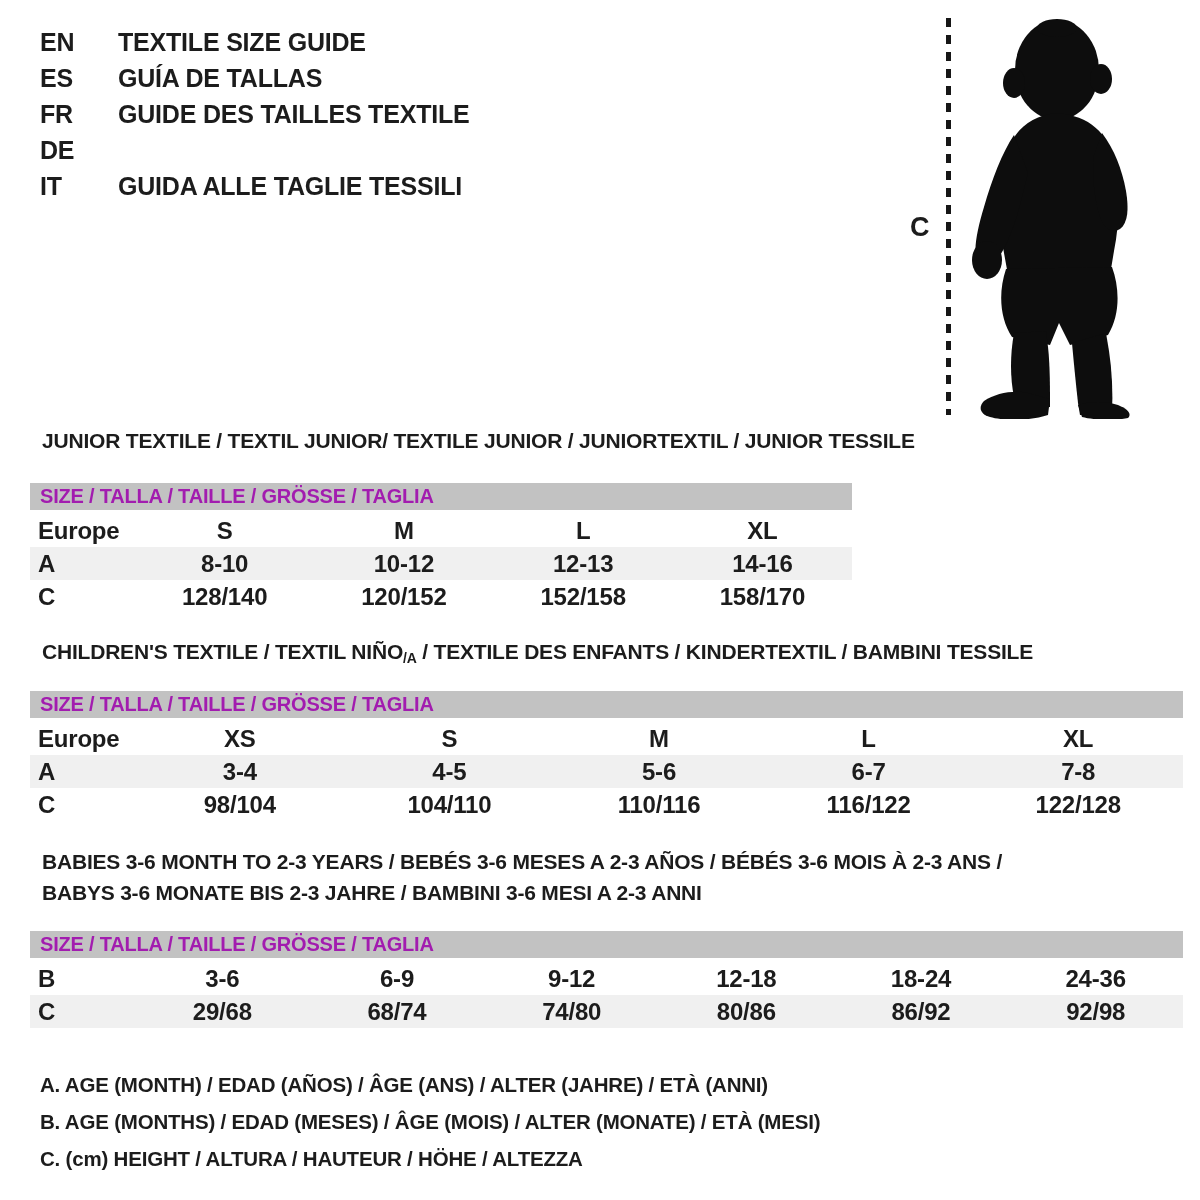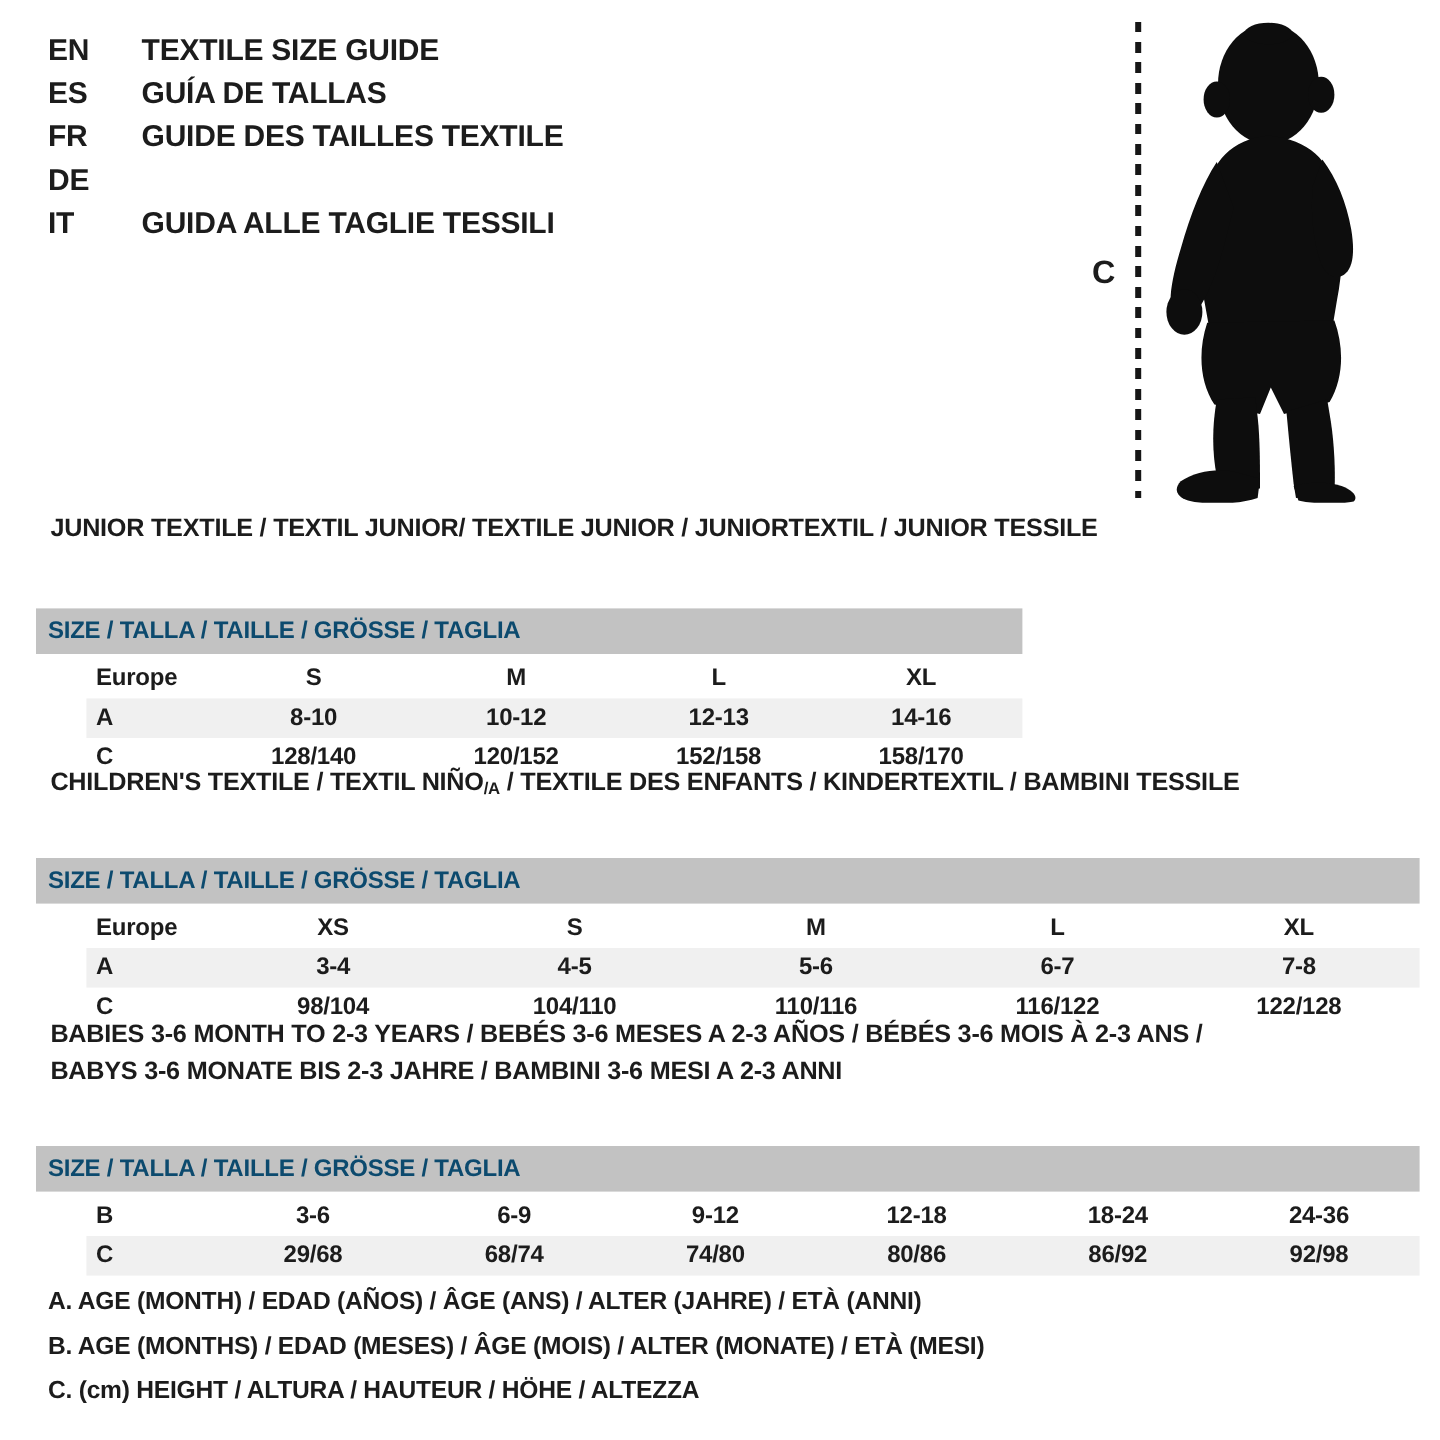--- a/index.html
+++ b/index.html
@@ -26,23 +26,23 @@
   .t-junior{left:42px;top:429px;}
   .t-children{left:42px;top:640px;}
   .t-babies{left:42px;top:846px;line-height:31px;}
   .sub-a{font-size:14px;vertical-align:-4px;}
 
   
   .size-table{position:absolute;left:30px;}
   .tbl-junior{top:483px;width:822px;}
   .tbl-children{top:691px;width:1153px;}
   .tbl-babies{top:931px;width:1153px;}
-  .bar{height:38px;background:#c2c2c2;color:#0c4a6e;font-size:20px;
-    display:flex;align-items:center;padding-left:10px;box-sizing:border-box;margin-bottom:4px;margin-top:24px;}
-  .trow{display:grid;height:33px;align-items:center;font-size:20px;margin-left:42px;}
+  .bar{height:27px;background:#c2c2c2;color:#a21caf;font-size:20px;
+    display:flex;align-items:center;padding-left:10px;box-sizing:border-box;margin-bottom:4px;}
+  .trow{display:grid;height:33px;align-items:center;font-size:24px;}
   .tbl-junior .trow{grid-template-columns:105px repeat(4,1fr);}
   .tbl-children .trow{grid-template-columns:105px repeat(5,1fr);}
   .tbl-babies .trow{grid-template-columns:105px repeat(6,1fr);}
   .trow .c0{padding-left:8px;text-align:left;}
   .trow .c{text-align:center;}
   .alt{background:#f0f0f0;}
 
   
   .legend{position:absolute;left:40px;top:1066px;line-height:37px;font-size:20.5px;}
 </style>

